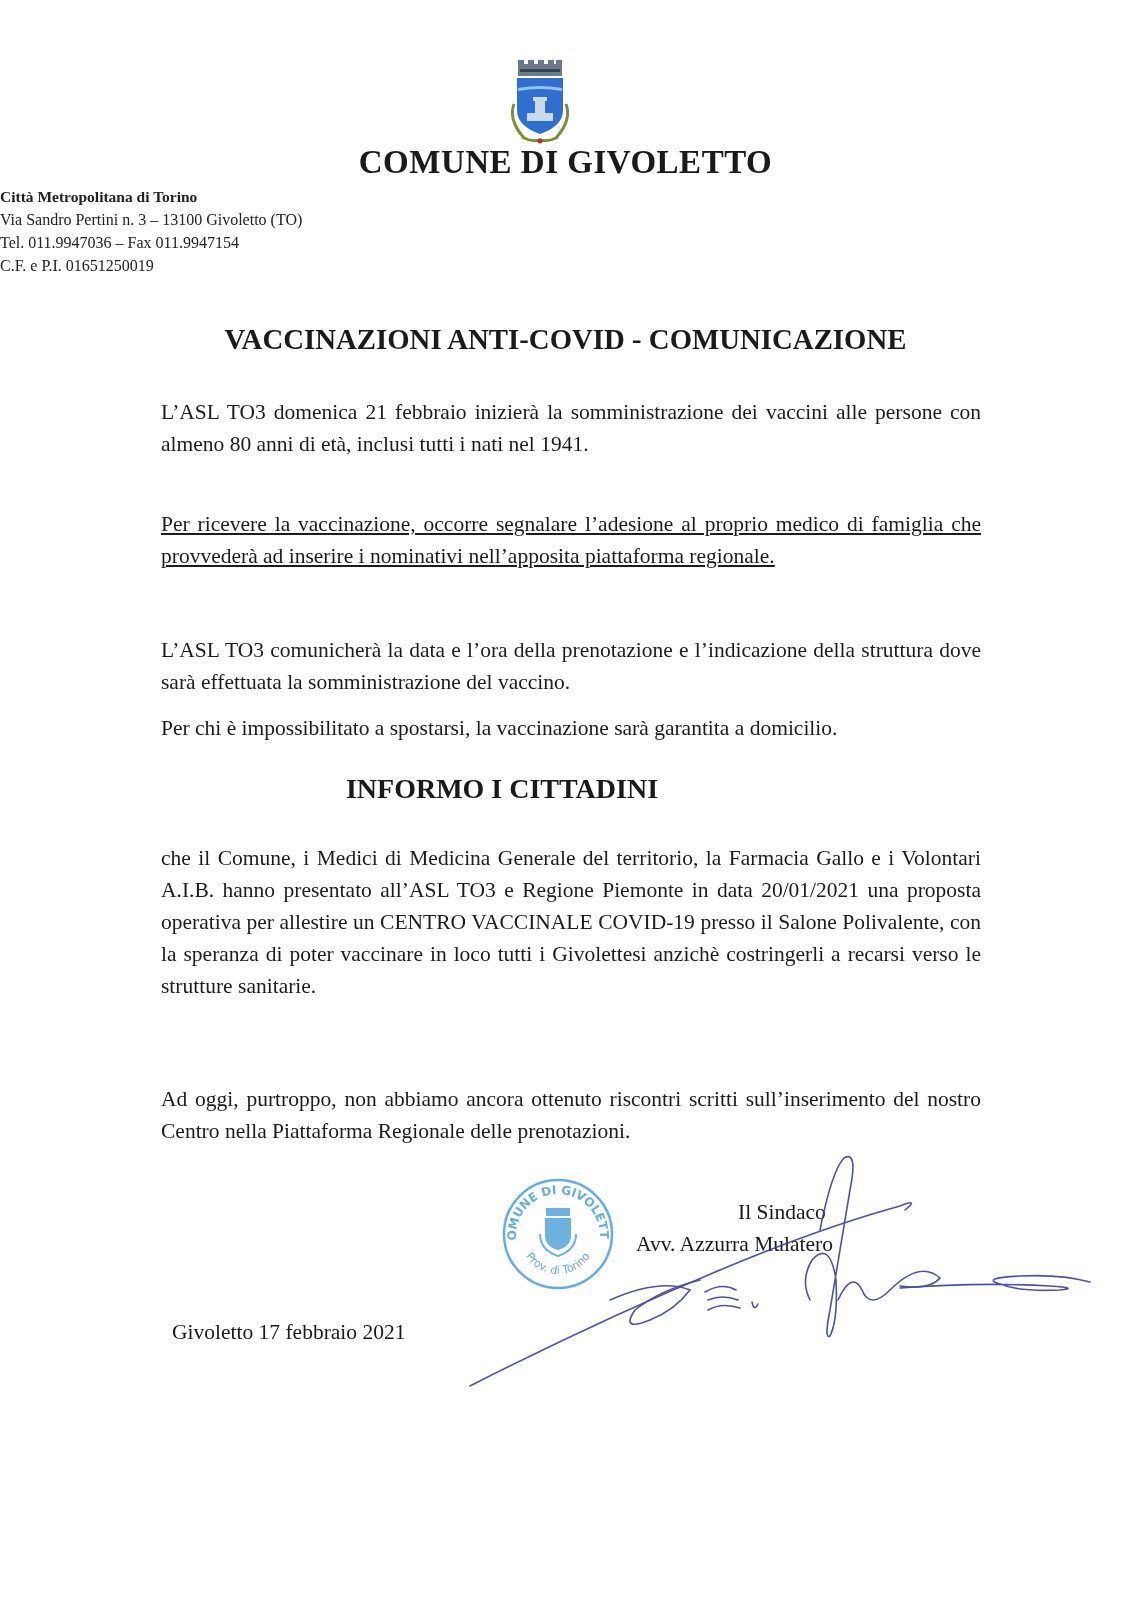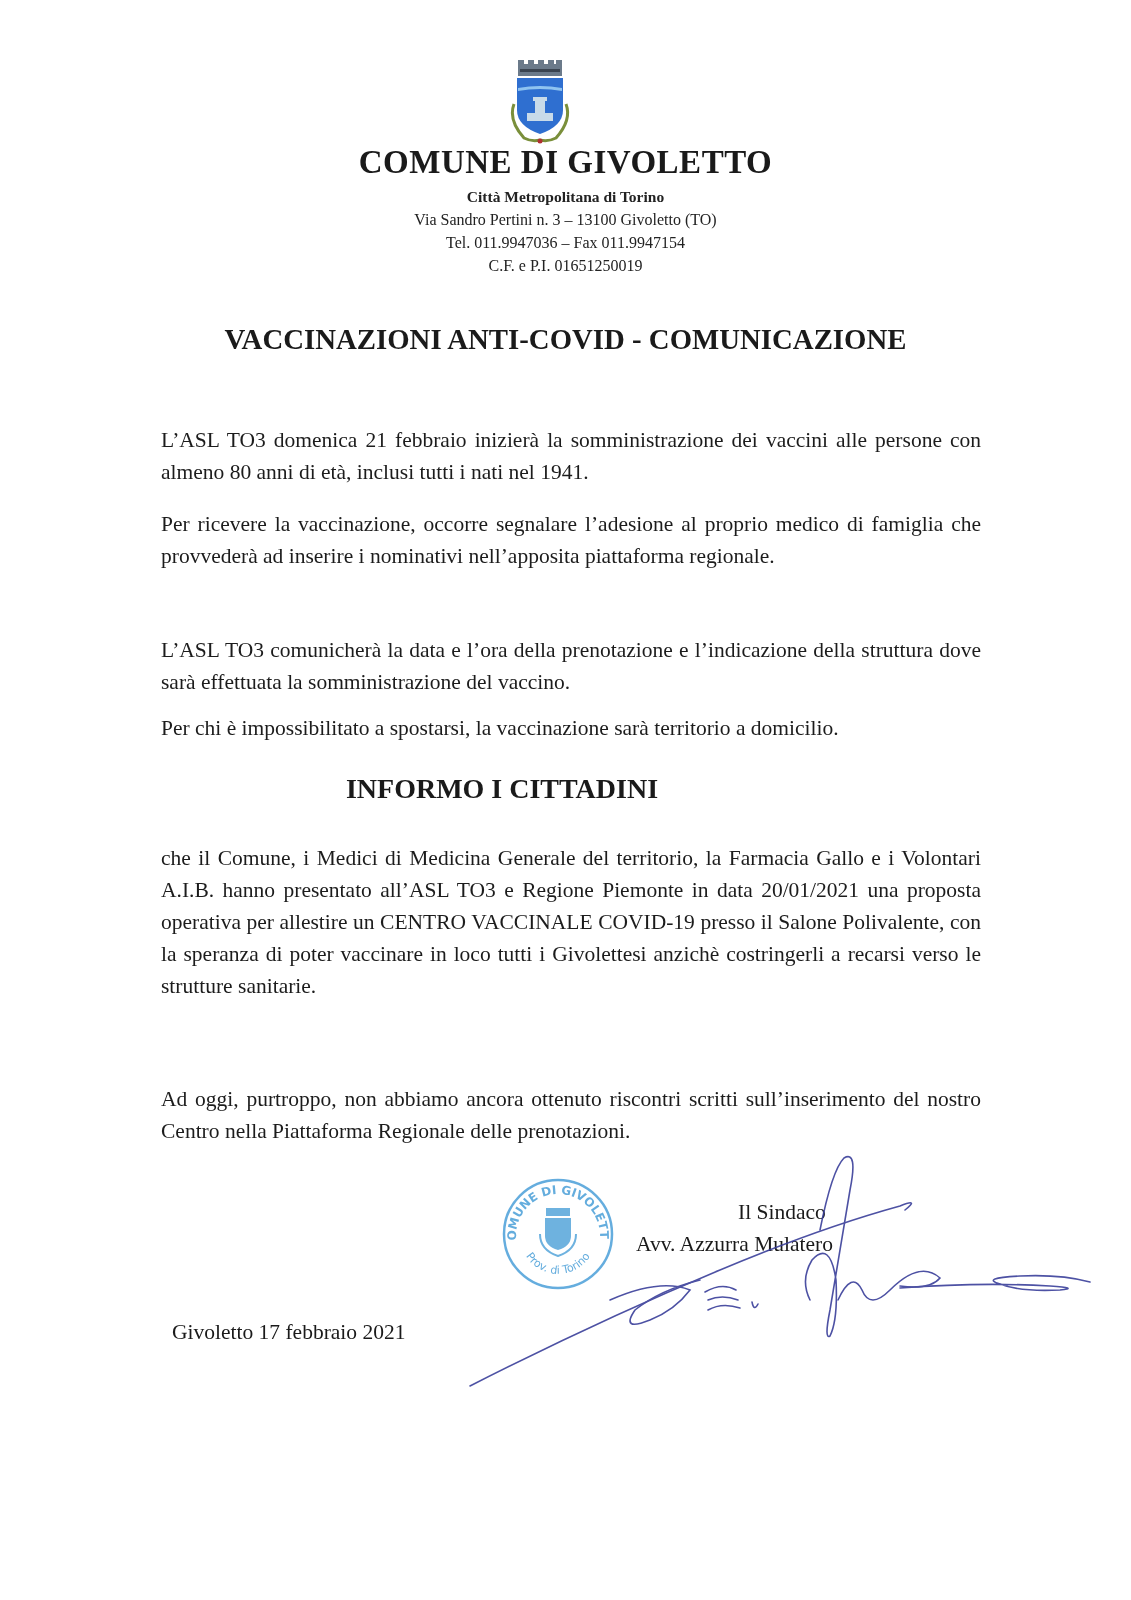--- a/index.html
+++ b/index.html
@@ -5,35 +5,35 @@
   html, body { margin: 0; padding: 0; background: #ffffff; }
   body {
     width: 1131px; height: 1600px; position: relative; overflow: hidden;
     font-family: "Liberation Serif", "DejaVu Serif", serif; color: #1a1a1a;
   }
   .crest { position: absolute; left: 484px; top: 58px; width: 112px; height: 90px; }
   .org-name {
     position: absolute; left: 0; width: 1131px; top: 144px; text-align: center;
     font-size: 33px; font-weight: bold; letter-spacing: 0.5px; color: #1a1a1a;
   }
-  .org-line { position: absolute; left: 0; width: 1131px; text-align: center; font-size: 16px; color: #222; }
+  .org-line { position: absolute; left: 0; width: 1131px; font-size: 16px; color: #222; }
   .org-sub { top: 188px; font-weight: bold; font-size: 15.5px; }
   .org-addr { top: 211px; }
   .org-tel { top: 234px; }
   .org-cf { top: 257px; }
   .doc-title {
     position: absolute; left: 0; width: 1131px; top: 322px; text-align: center;
     font-size: 30px; font-weight: bold; transform: scaleX(0.96); transform-origin: center;
   }
   .para {
     position: absolute; left: 161px; width: 820px; font-size: 21.5px; line-height: 32px;
     text-align: justify; color: #1c1c1c;
   }
-  .p1 { top: 424px; }
-  .p2 { top: 508px; }
+  .p1 { top: 396px; }
+  .p2 { top: 508px; text-decoration: underline; }
   .p3 { top: 634px; }
   .p4 { top: 712px; }
   .section-title {
     position: absolute; left: 0; width: 1004px; top: 773px; text-align: center;
     font-size: 28px; font-weight: bold;
   }
   .p5 { top: 842px; }
   .p6 { top: 1056px; margin-top: 27px; }
   .p1, .p3, .p5, .p6 { text-align-last: left; }
   .stamp { position: absolute; left: 498px; top: 1174px; width: 120px; height: 120px; }
@@ -71,21 +71,21 @@
 <div class="org-line org-sub">Città Metropolitana di Torino</div>
 <div class="org-line org-addr">Via Sandro Pertini n. 3 – 13100 Givoletto (TO)</div>
 <div class="org-line org-tel">Tel. 011.9947036 – Fax 011.9947154</div>
 <div class="org-line org-cf">C.F. e P.I. 01651250019</div>
 
 <div class="doc-title">VACCINAZIONI ANTI-COVID - COMUNICAZIONE</div>
 
 <div class="para p1">L’ASL TO3 domenica 21 febbraio inizierà la somministrazione dei vaccini alle persone con almeno 80 anni di età, inclusi tutti i nati nel 1941.</div>
 <div class="para p2">Per ricevere la vaccinazione, occorre segnalare l’adesione al proprio medico di famiglia che provvederà ad inserire i nominativi nell’apposita piattaforma regionale.</div>
 <div class="para p3">L’ASL TO3 comunicherà la data e l’ora della prenotazione e l’indicazione della struttura dove sarà effettuata la somministrazione del vaccino.</div>
-<div class="para p4">Per chi è impossibilitato a spostarsi, la vaccinazione sarà territorio a domicilio.</div>
+<div class="para p4">Per chi è impossibilitato a spostarsi, la vaccinazione sarà garantita a domicilio.</div>
 
 <div class="section-title">INFORMO I CITTADINI</div>
 
 <div class="para p5">che il Comune, i Medici di Medicina Generale del territorio, la Farmacia Gallo e i Volontari A.I.B. hanno presentato all’ASL TO3 e Regione Piemonte in data 20/01/2021 una proposta operativa per allestire un CENTRO VACCINALE COVID-19 presso il Salone Polivalente, con la speranza di poter vaccinare in loco tutti i Givolettesi anzichè costringerli a recarsi verso le strutture sanitarie.</div>
 <div class="para p6">Ad oggi, purtroppo, non abbiamo ancora ottenuto riscontri scritti sull’inserimento del nostro Centro nella Piattaforma Regionale delle prenotazioni.</div>
 
 <svg class="stamp" viewBox="0 0 120 120">
   <defs>
     <path id="stampTop" d="M18 62 A42 42 0 0 1 102 62"></path>
     <path id="stampBottom" d="M24 74 A38 38 0 0 0 96 74"></path>

